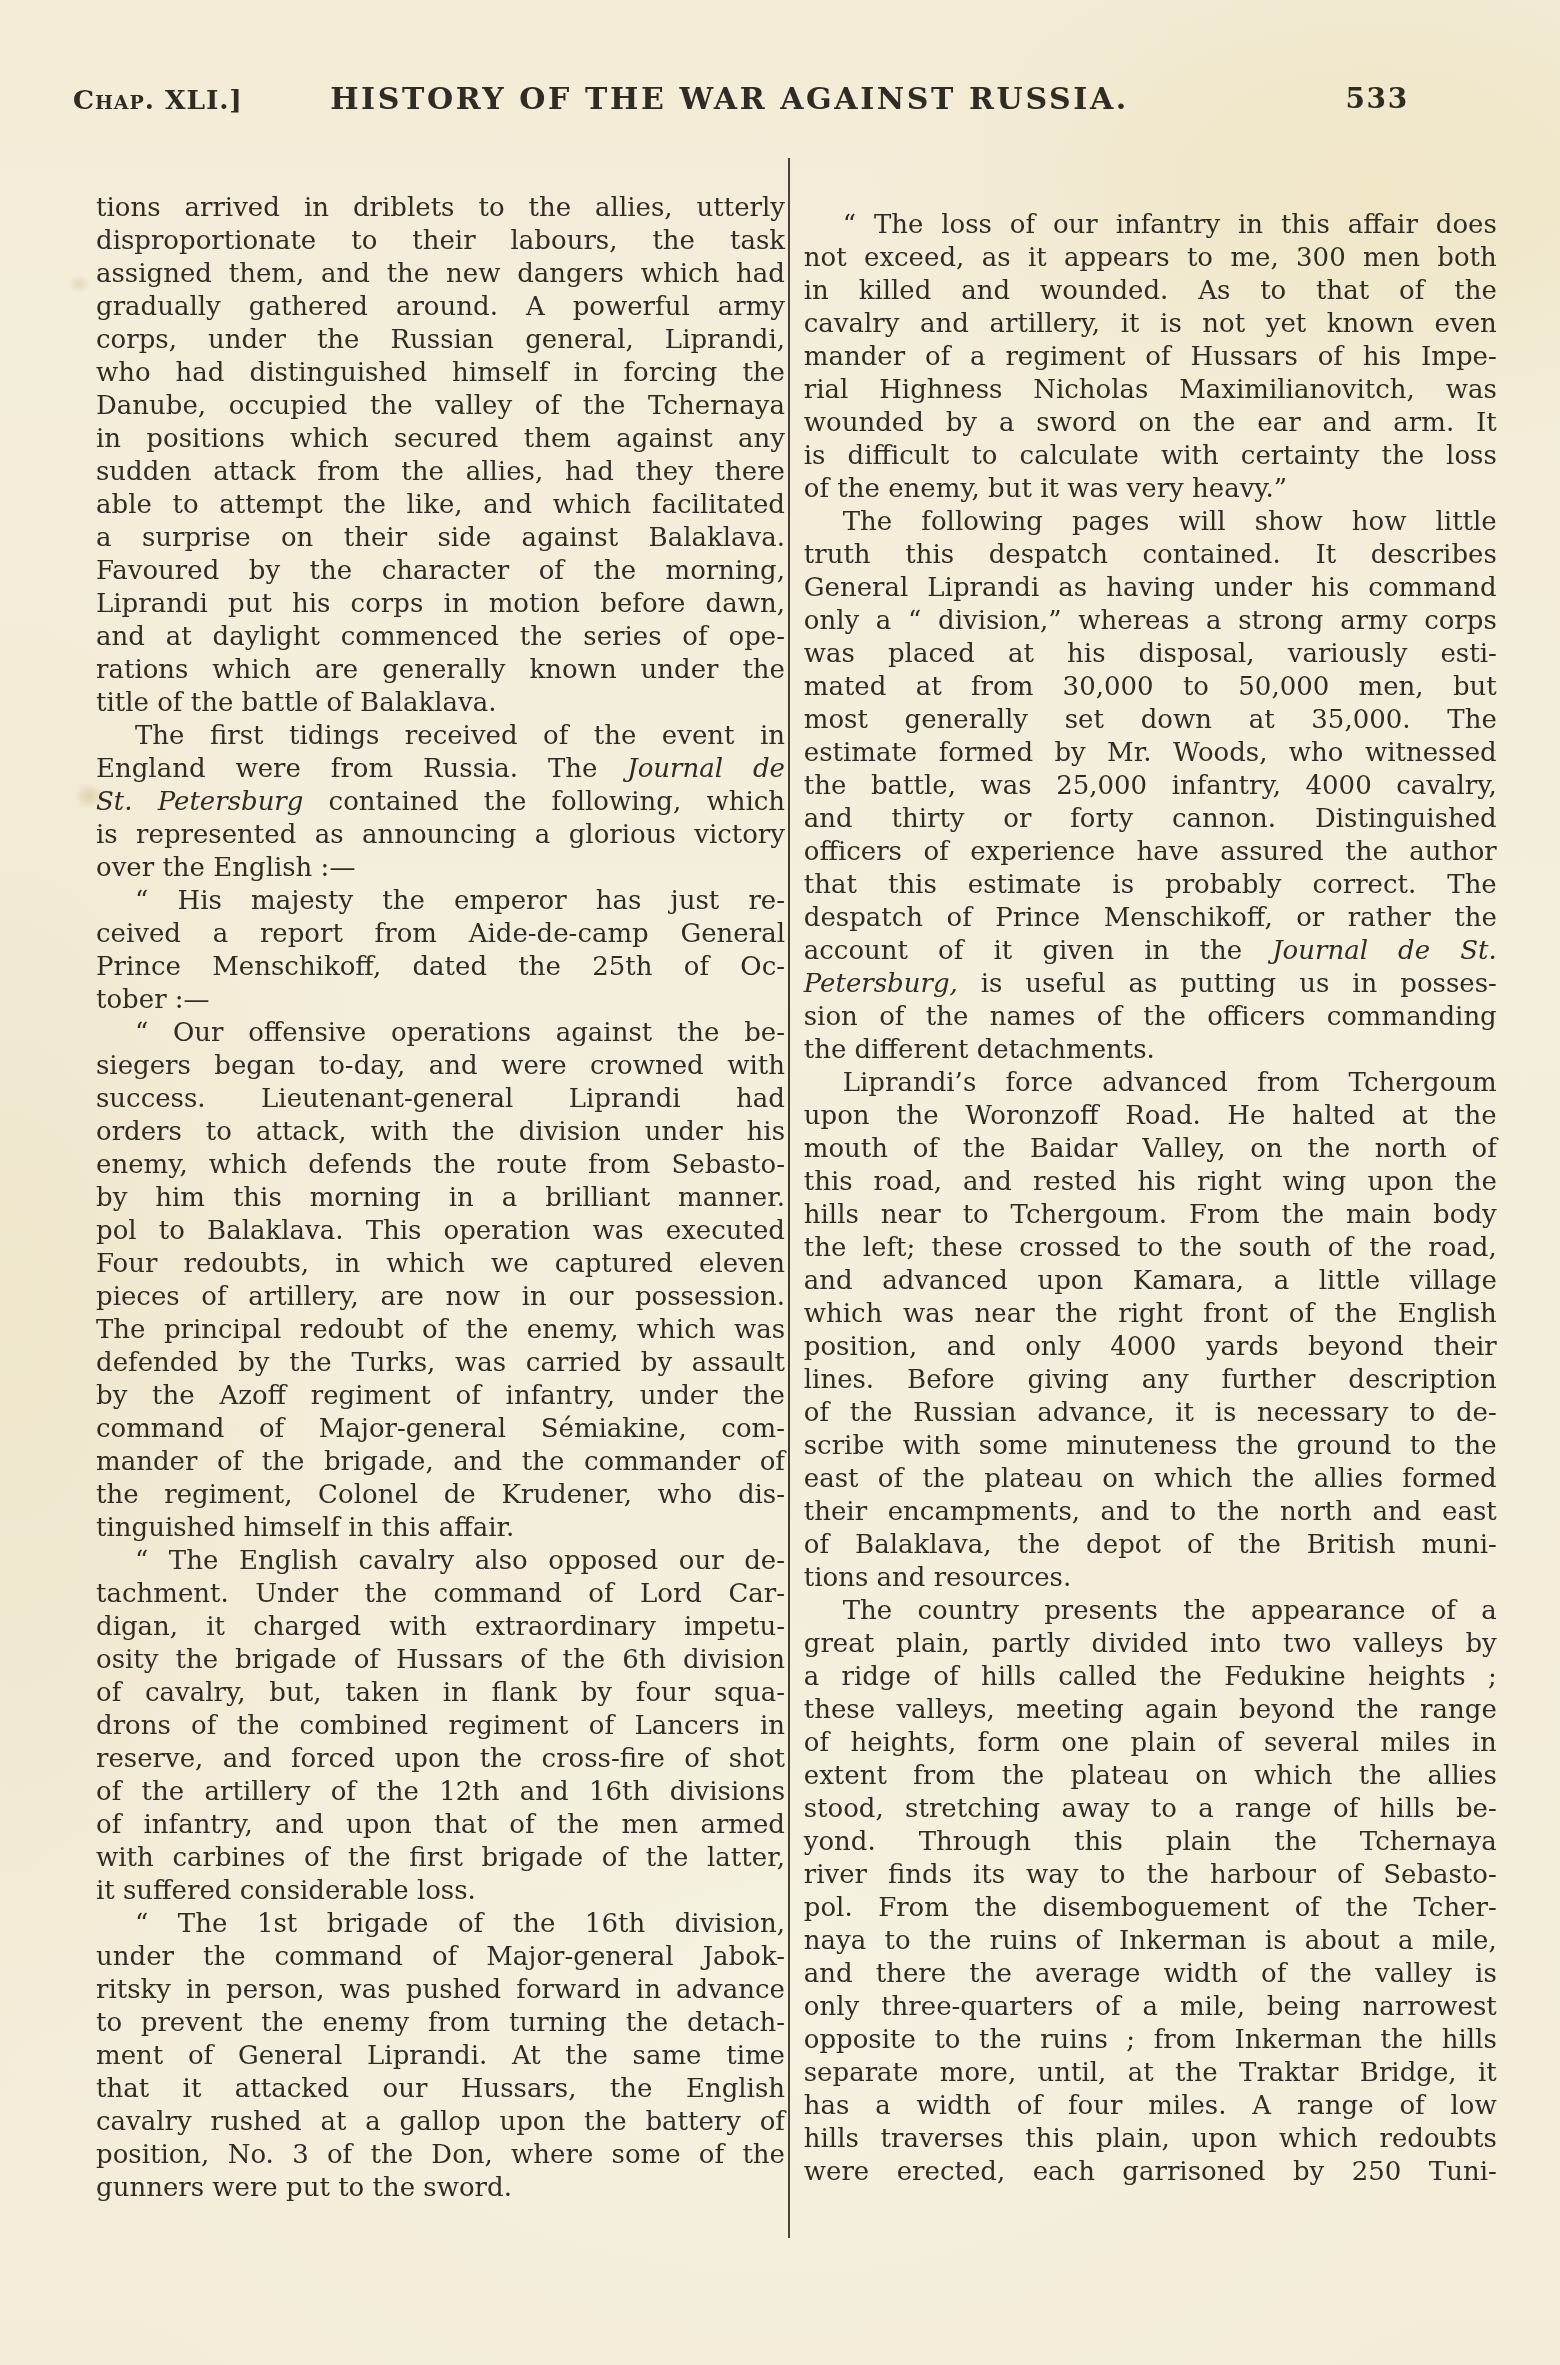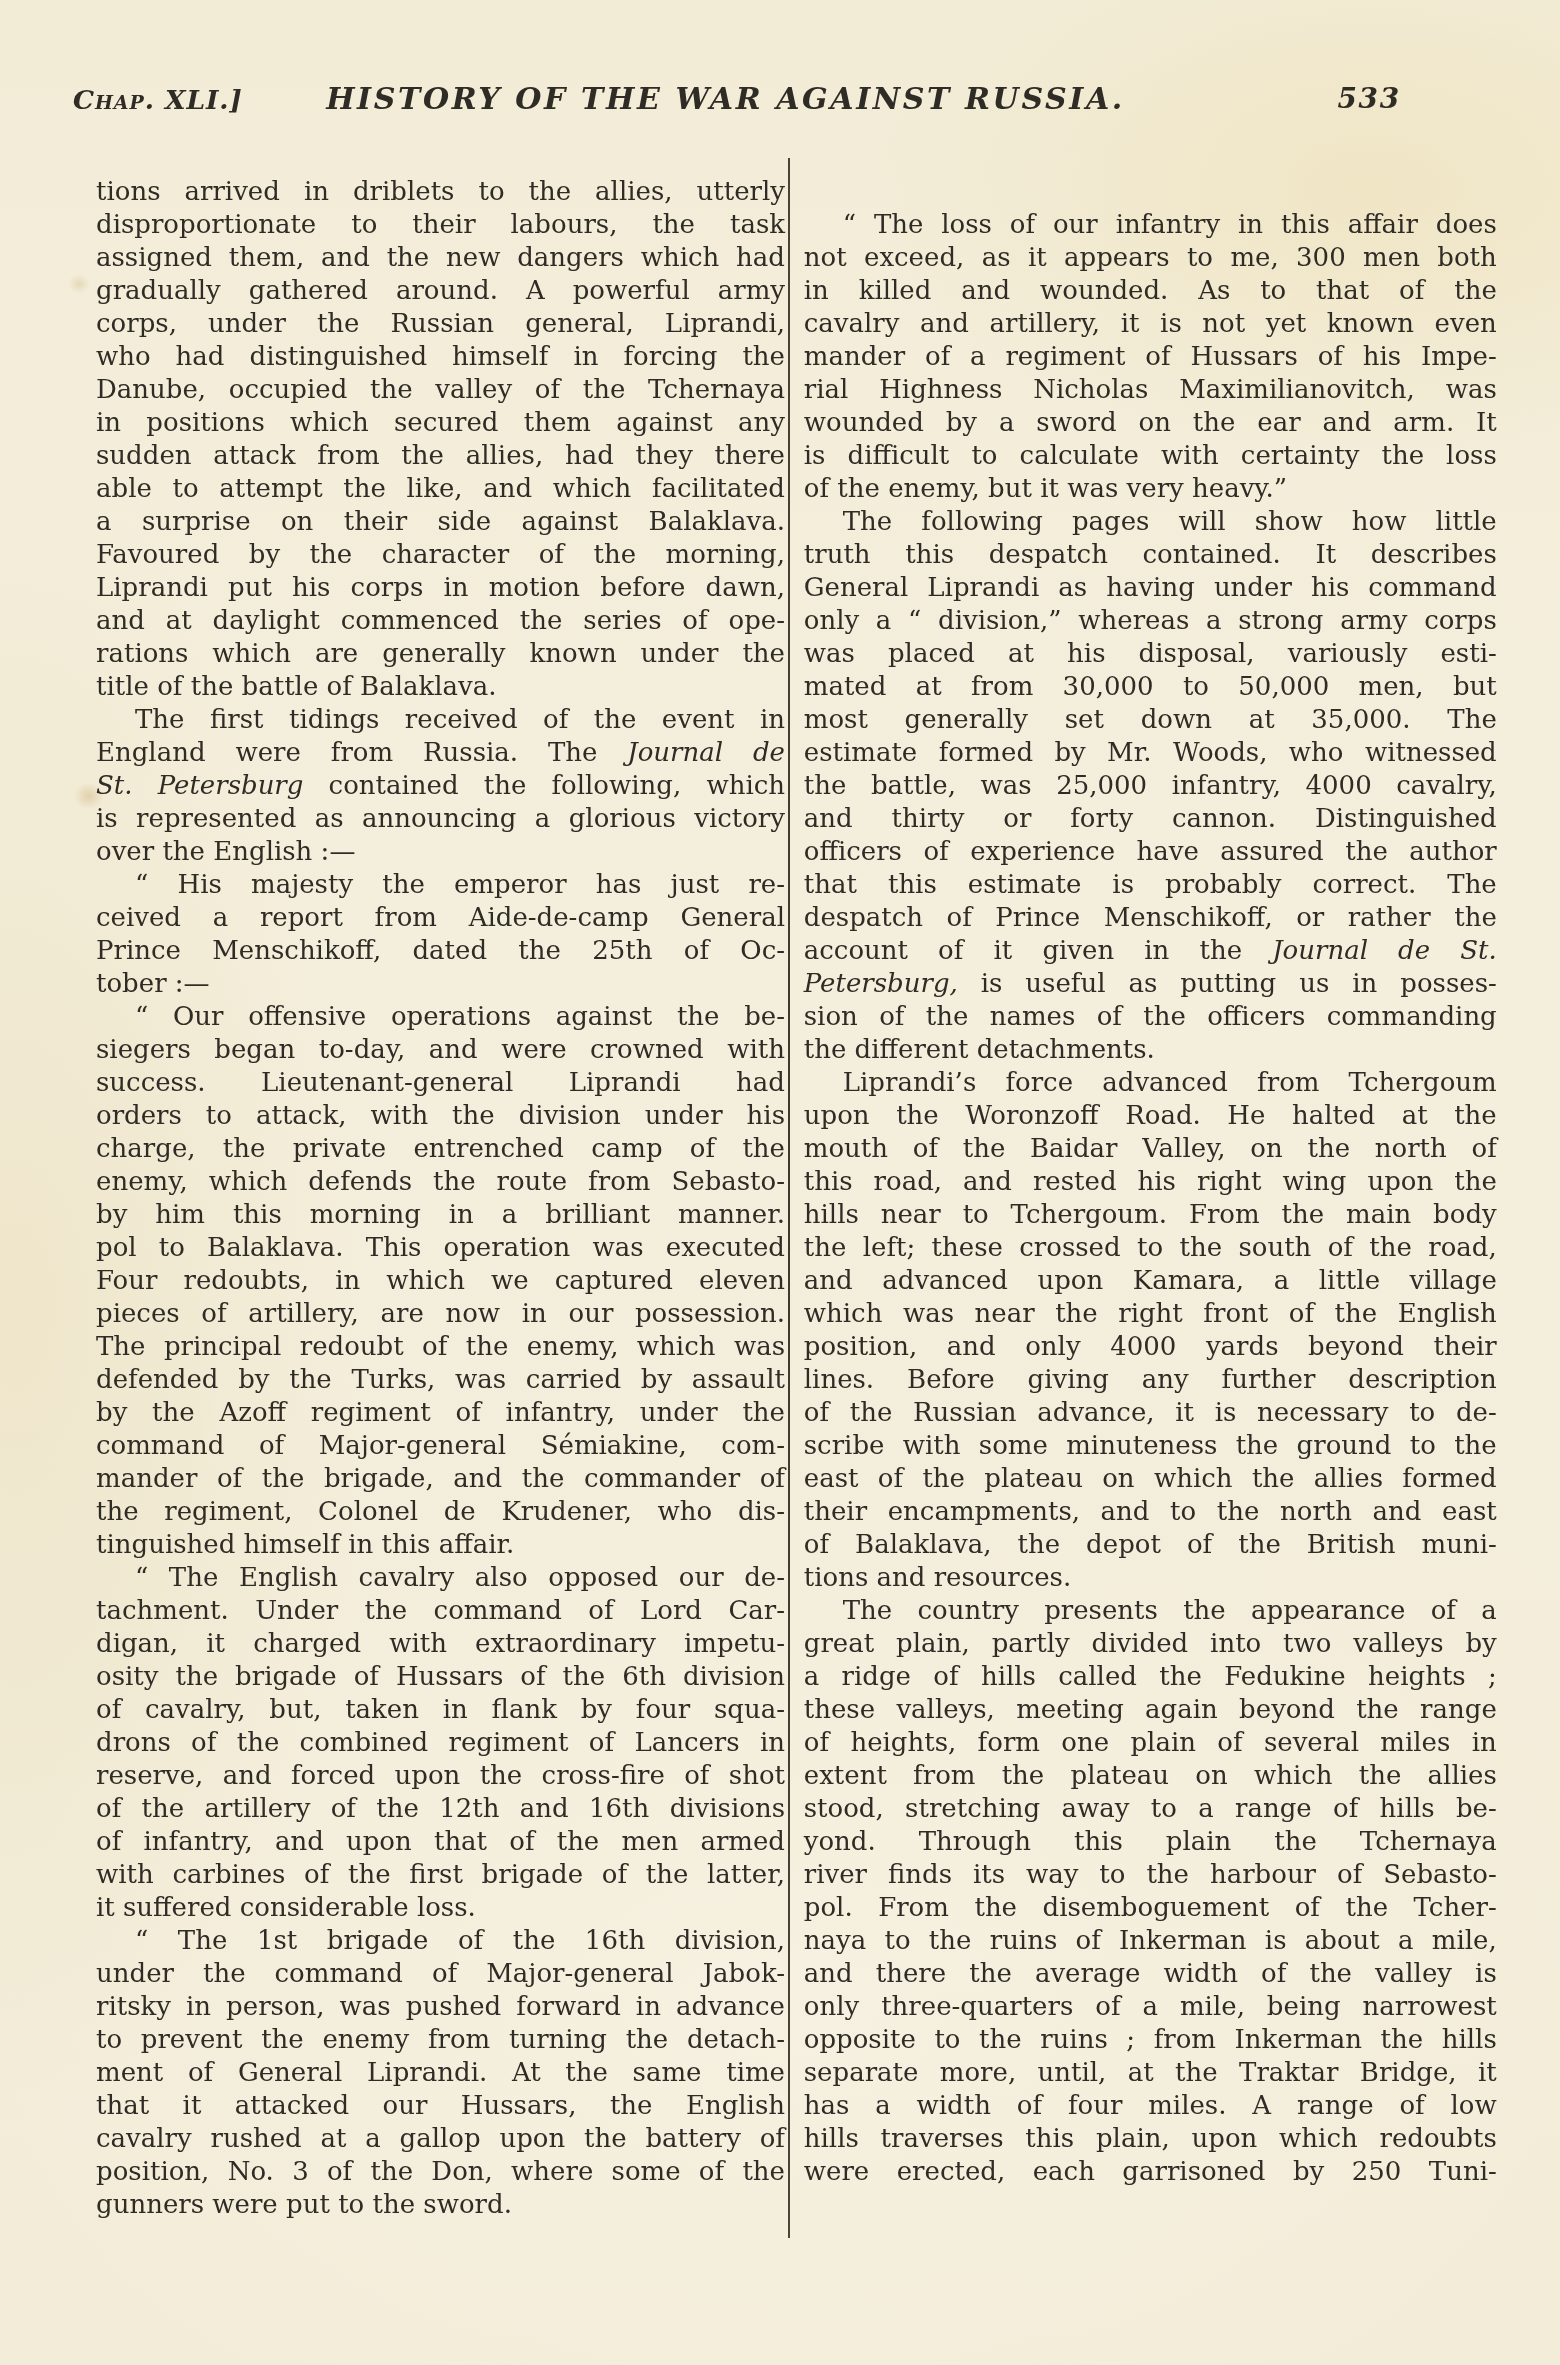--- a/index.html
+++ b/index.html
@@ -15,21 +15,21 @@
     background:
       radial-gradient(22px 19px at 89px 796px, rgba(205,175,120,0.45), rgba(205,175,120,0) 70%),
       radial-gradient(15.4px 13.7px at 79px 284px, rgba(205,180,125,0.35), rgba(205,180,125,0) 70%),
       radial-gradient(770px 428px at 88% 8%, rgba(238,222,178,0.50), rgba(238,222,178,0) 65%),
       radial-gradient(599px 1368px at 1% 55%, rgba(233,219,182,0.45), rgba(233,219,182,0) 60%),
       radial-gradient(1197px 770px at 50% 85%, rgba(248,244,229,0.55), rgba(248,244,229,0) 70%),
       linear-gradient(180deg, #f2ecd7 0%, #f4efdd 40%, #f2ecd8 100%);
   }
 
   
-  .header { position: absolute; top: 79px; left: 0; right: 16px; height: 48px; font-style: italic; }
+  .header { position: absolute; top: 79px; left: 0; right: 8px; height: 48px; }
   .chapter {
     position: absolute; left: 73px; top: 5.1px;
     font-size: 26.5px; font-weight: bold;
     font-variant: small-caps; letter-spacing: 0.9px;
   }
   .title {
     position: absolute; left: 50%; top: 1.7px;
     transform: translateX(-50%); margin-left: -47px;
     font-size: 30px; font-weight: bold; letter-spacing: 2.6px;
     white-space: nowrap;
@@ -109,21 +109,20 @@
           <div class="line indent">“ His majesty the emperor has just re-</div>
           <div class="line">ceived a report from Aide-de-camp General</div>
           <div class="line">Prince Menschikoff, dated the 25th of Oc-</div>
           <div class="line end">tober :—</div>
         </div>
         <div class="paragraph">
           <div class="line indent">“ Our offensive operations against the be-</div>
           <div class="line">siegers began to-day, and were crowned with</div>
           <div class="line">success. Lieutenant-general Liprandi had</div>
           <div class="line">orders to attack, with the division under his</div>
-          <div class="line">charge, the private entrenched camp of the</div>
           <div class="line">enemy, which defends the route from Sebasto-</div>
           <div class="line">by him this morning in a brilliant manner.</div>
           <div class="line">pol to Balaklava. This operation was executed</div>
           <div class="line">Four redoubts, in which we captured eleven</div>
           <div class="line">pieces of artillery, are now in our possession.</div>
           <div class="line">The principal redoubt of the enemy, which was</div>
           <div class="line">defended by the Turks, was carried by assault</div>
           <div class="line">by the Azoff regiment of infantry, under the</div>
           <div class="line">command of Major-general Sémiakine, com-</div>
           <div class="line">mander of the brigade, and the commander of</div>

